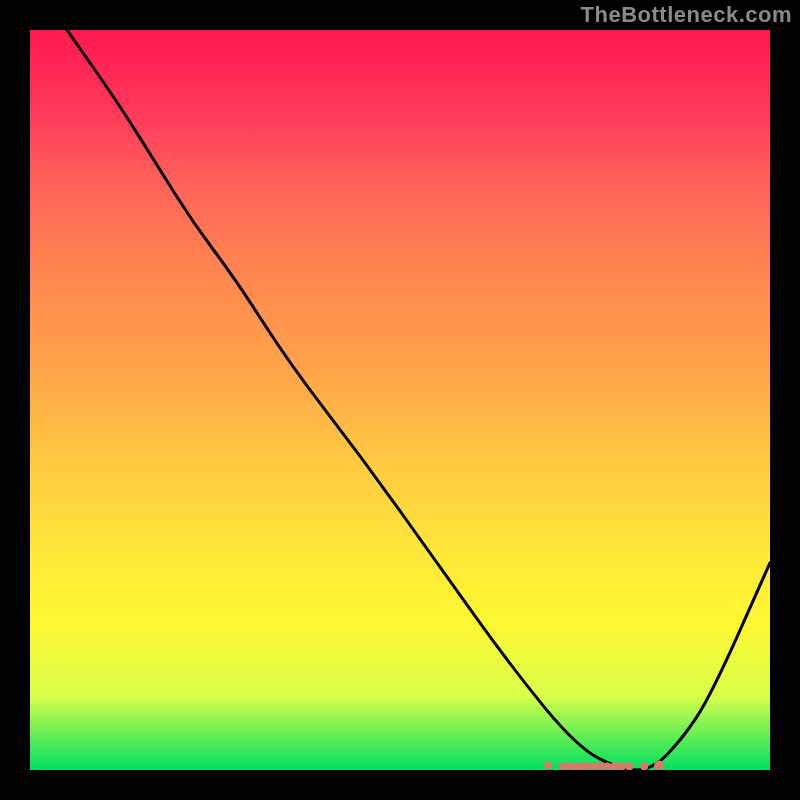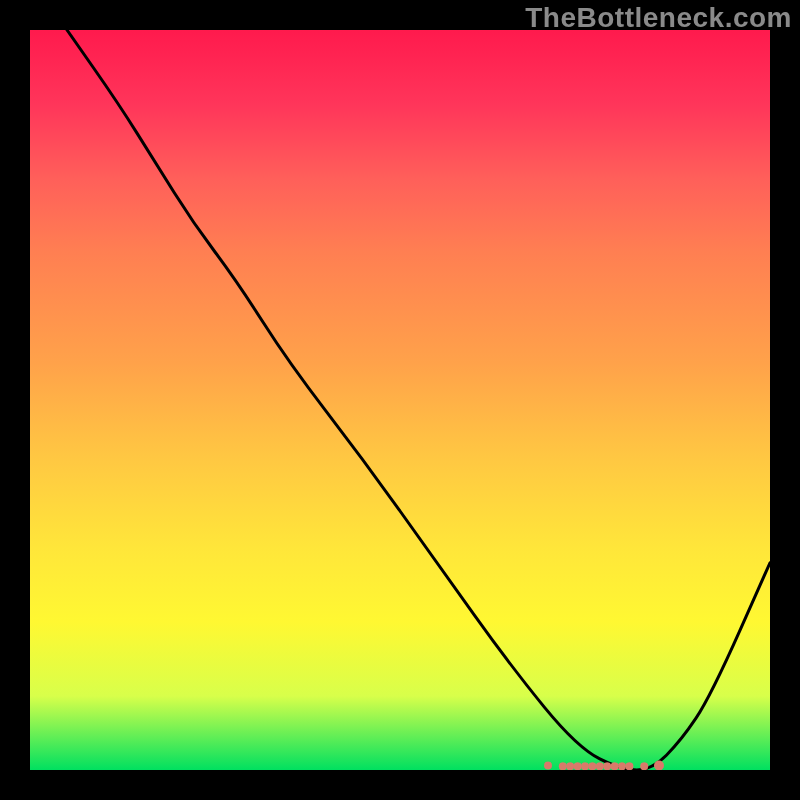--- a/index.html
+++ b/index.html
@@ -15,21 +15,21 @@
     position: relative;
     width: 800px;
     height: 800px;
     background: #000;
   }
   .watermark {
     position: absolute;
     top: 2px;
     right: 8px;
     color: #8a8a8a;
-    font-size: 28px;
+    font-size: 22px;
     font-weight: 600;
     letter-spacing: 0.5px;
     z-index: 5;
   }
   .plot {
     position: absolute;
     left: 30px;
     top: 30px;
     width: 740px;
     height: 740px;

